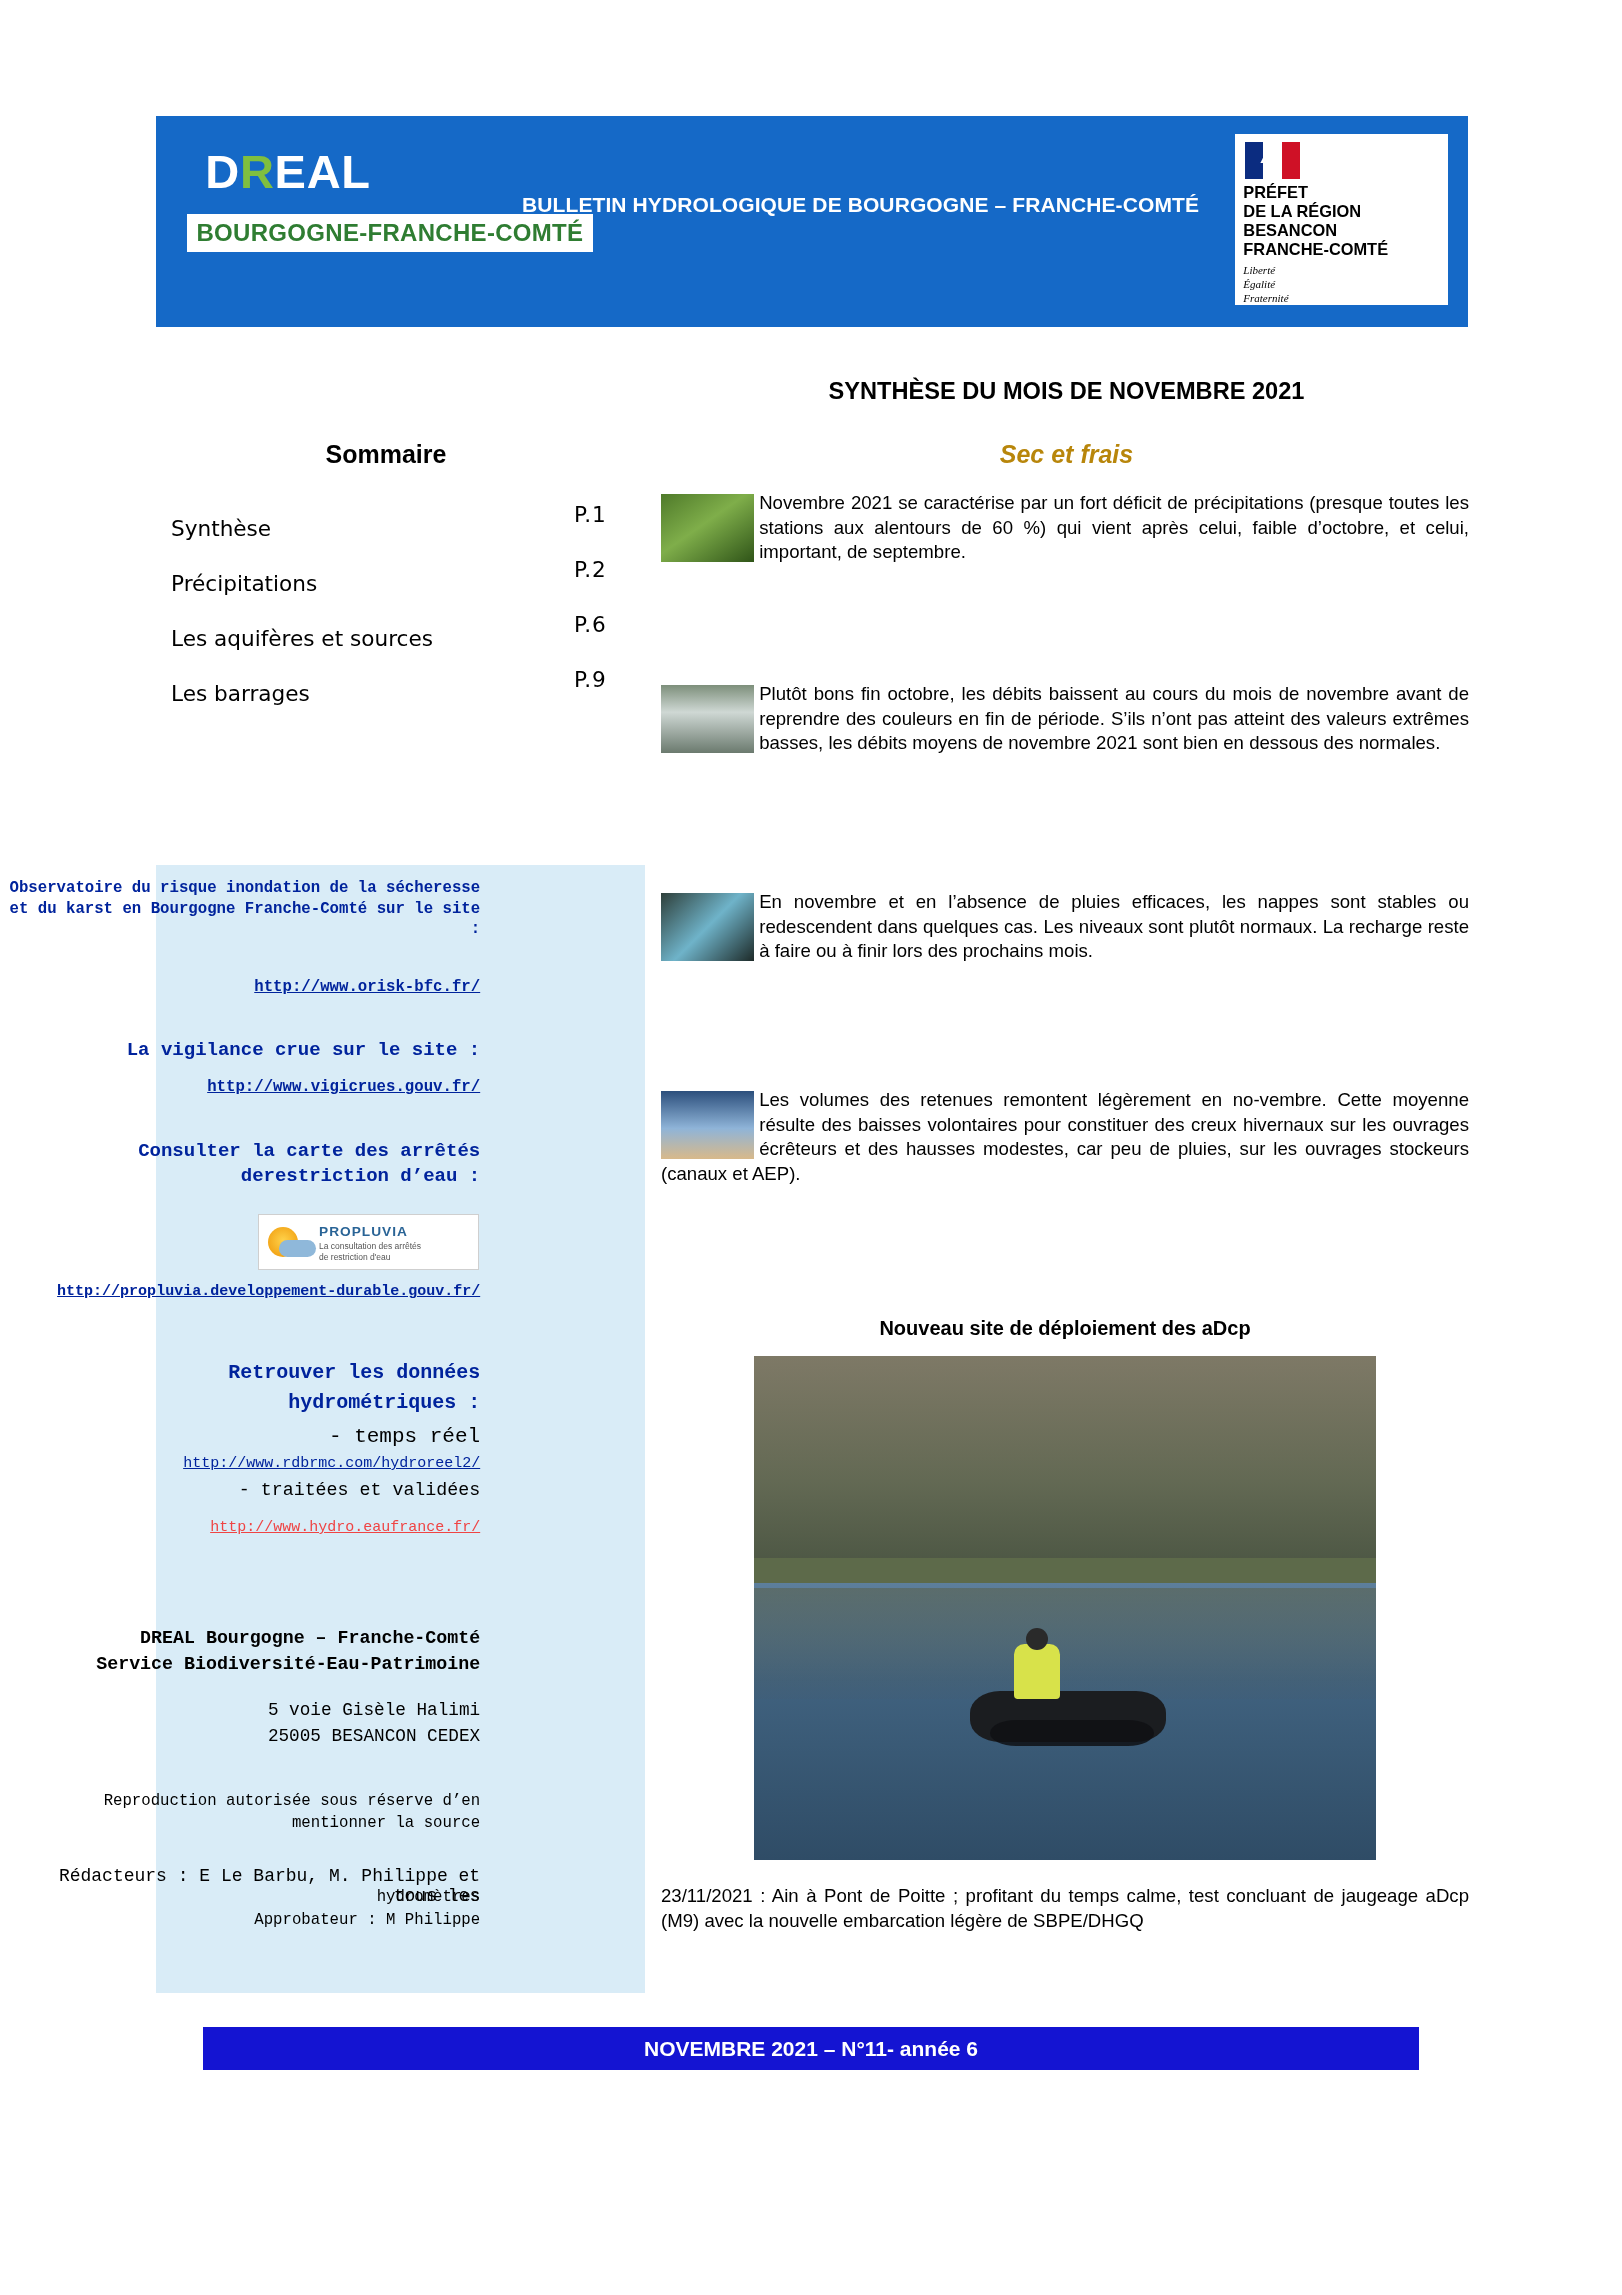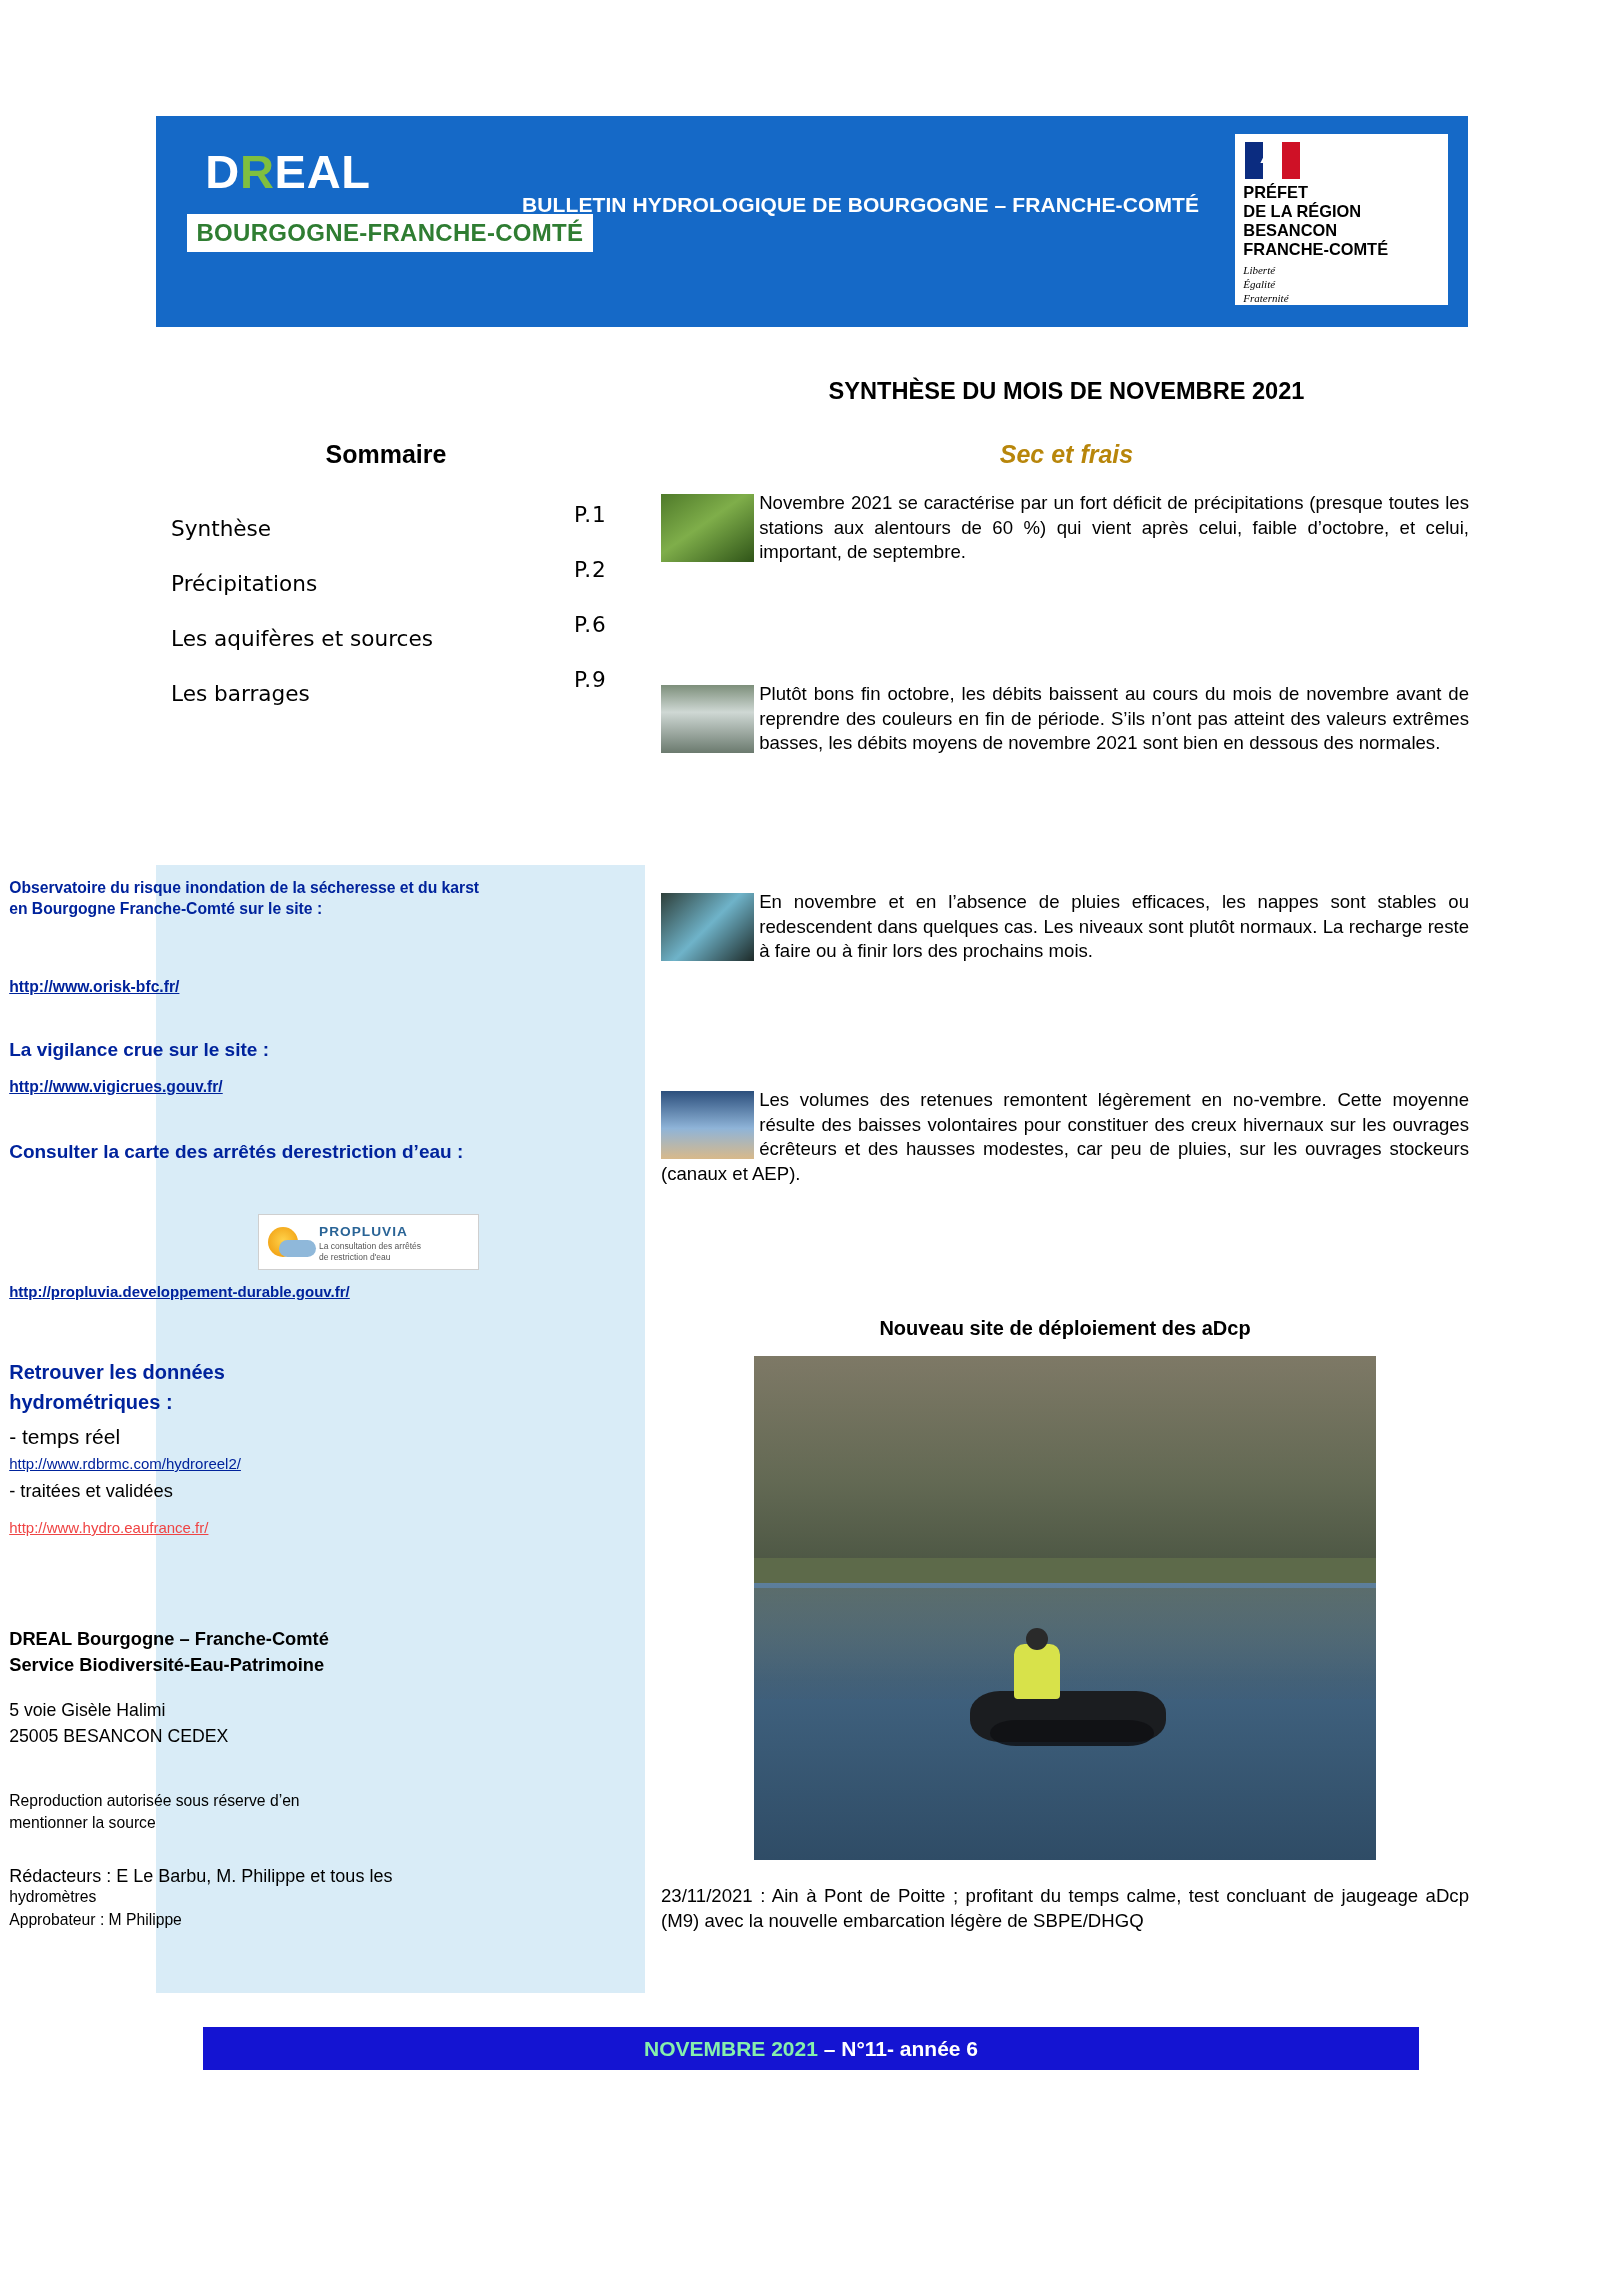--- a/index.html
+++ b/index.html
@@ -166,22 +166,23 @@
     left: 156px;
     top: 865px;
     width: 489px;
     height: 1128px;
     background: #d9ecf7;
   }
   .lp {
     position: absolute;
     left: 9.2px;
     width: 471px;
-    text-align: left;
+    text-align: right;
     color: #00239c;
+    font-family: Liberation Mono, monospace;
   }
   .lp.bold { font-weight: bold; }
   .lp-link {
     color: #00239c;
     font-weight: bold;
     text-decoration: underline;
   }
   .propluvia {
     position: absolute;
     left: 258px;
@@ -292,21 +293,21 @@
     top: 2027px;
     width: 1216px;
     height: 43px;
     background: #1414d2;
     color: #ffffff;
     font-size: 21px;
     font-weight: bold;
     text-align: center;
     line-height: 43px;
   }
-  .footer .month { color: #86efac; }
+  .footer .month { color: #ffffff; }
 </style>
 </head>
 <body>
 
 <div class="page">
 
   <div class="header-banner">
 
     <div class="dreal-logo-box">
       <div class="dreal-word">

